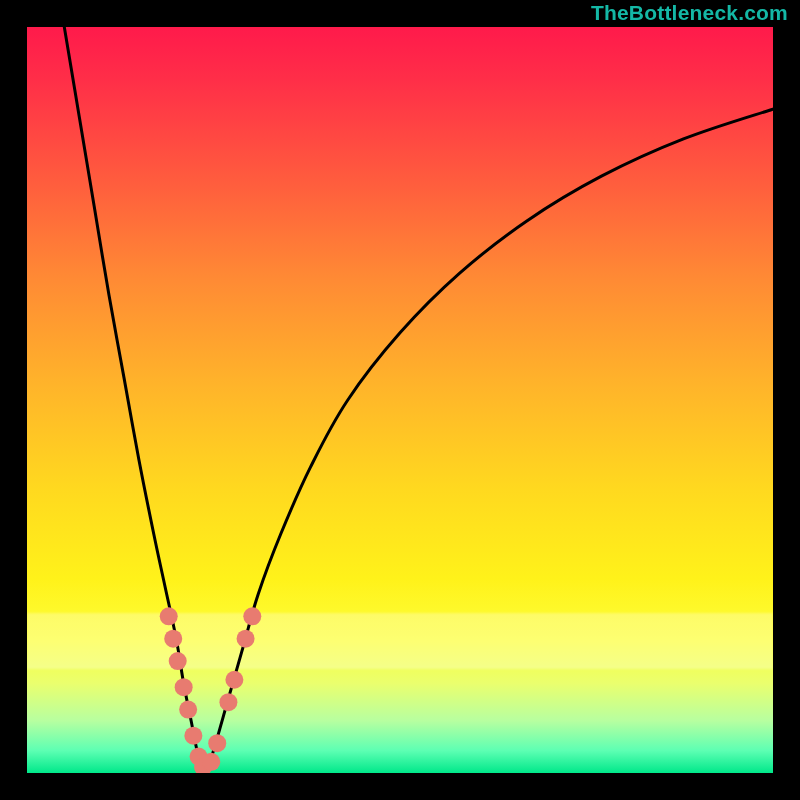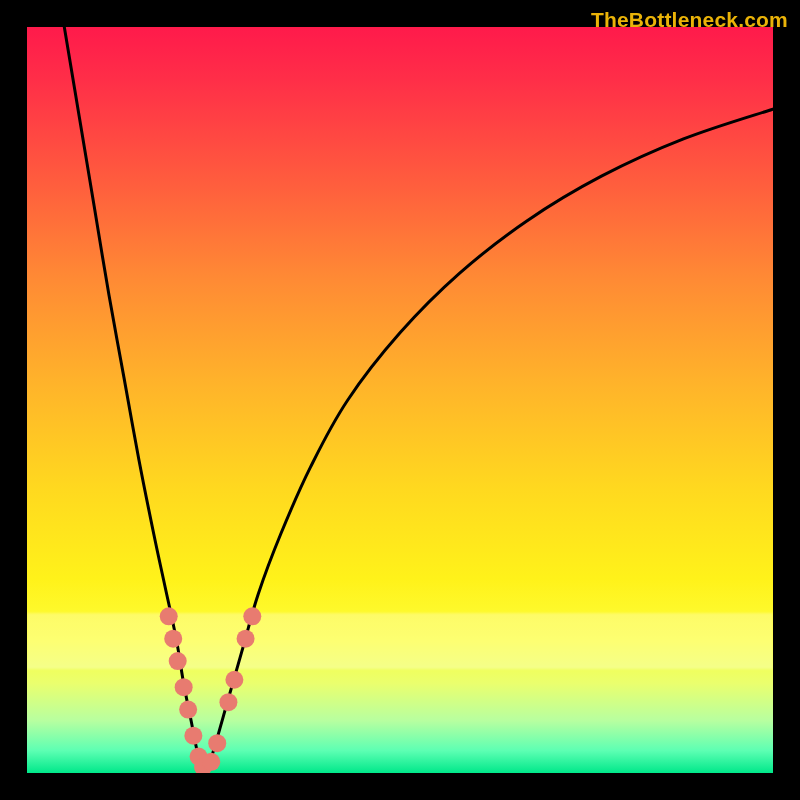--- a/index.html
+++ b/index.html
@@ -47,23 +47,23 @@
     position: absolute;
     left: 0;
     right: 0;
     top: 78.5%;
     height: 7.5%;
     background: rgba(255,255,255,0.28);
     filter: blur(1px);
   }
   .watermark {
     position: absolute;
-    top: 8px;
+    top: 1px;
     right: 12px;
-    color: #eab308;
+    color: #14b8a6;
     font-size: 21px;
     font-weight: 600;
     letter-spacing: 0.2px;
     user-select: none;
   }
   svg.curve {
     position: absolute;
     inset: 0;
   }
 </style>

